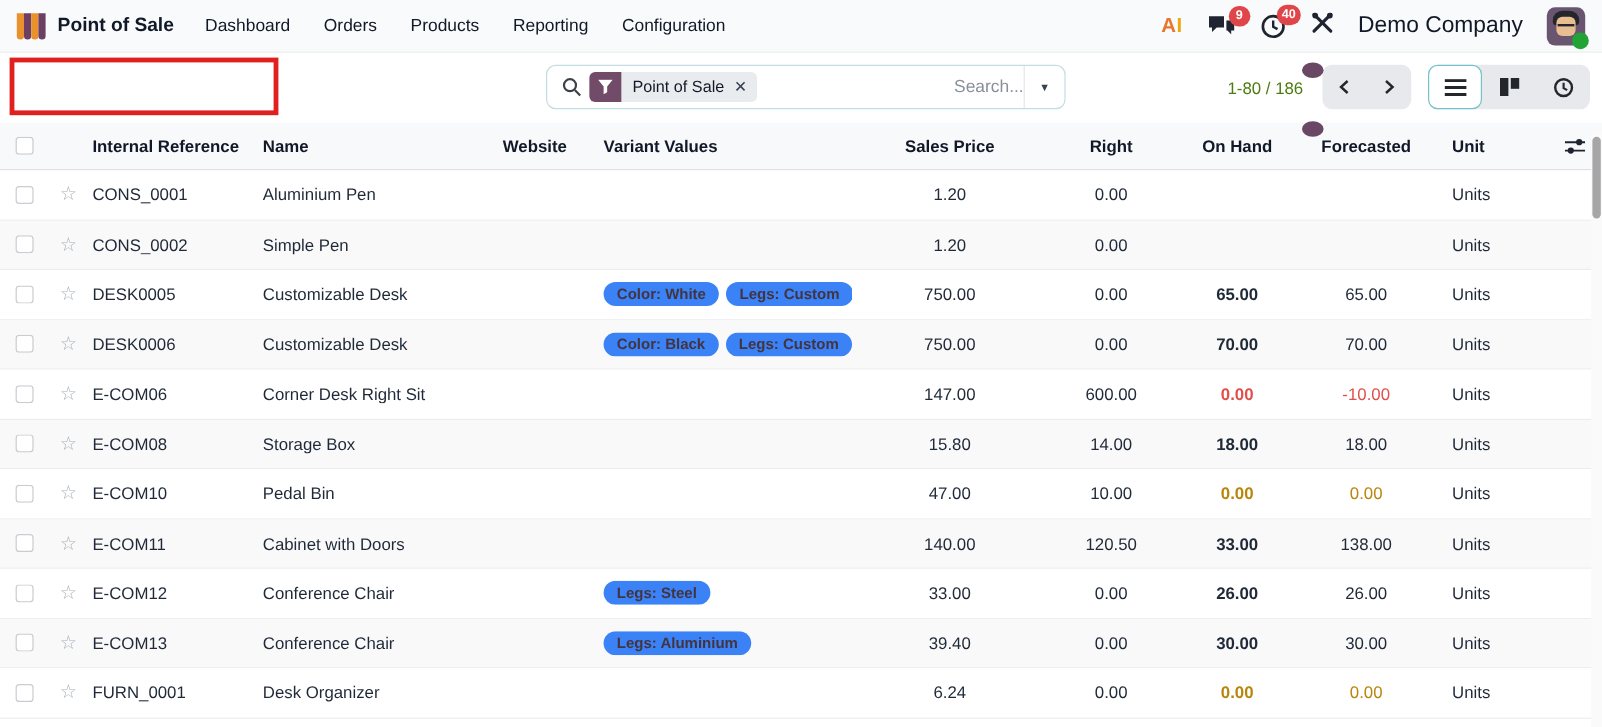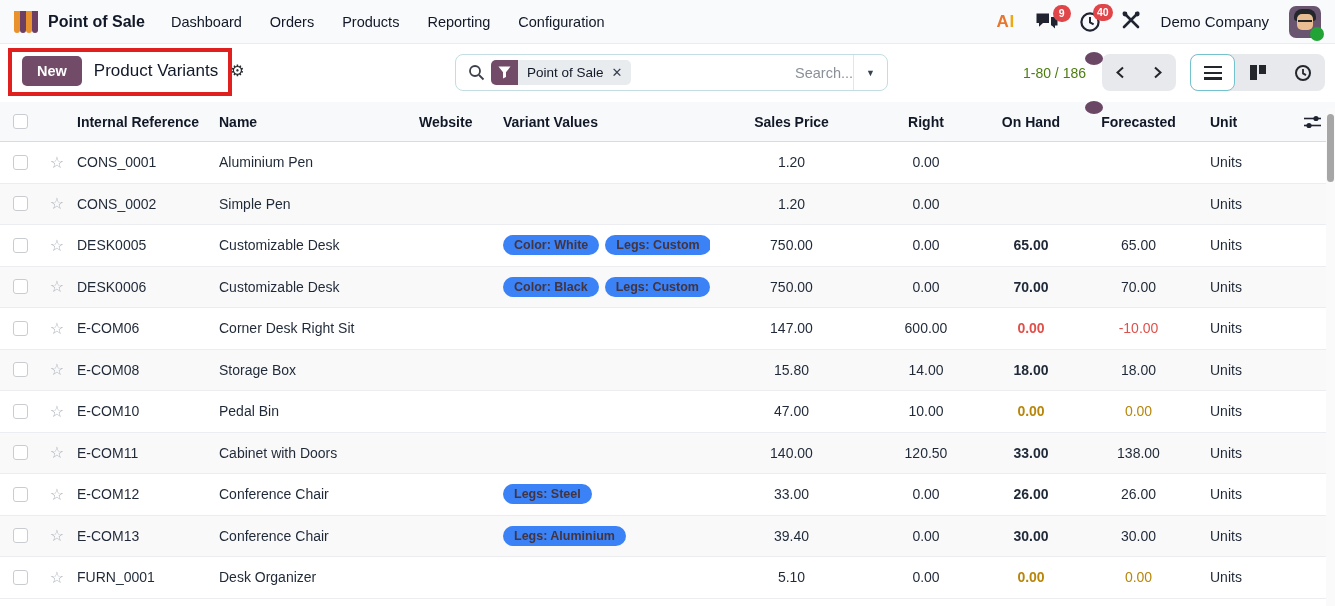--- a/index.html
+++ b/index.html
@@ -20,21 +20,21 @@
   .app-name { font-size:16px; font-weight:700; color:#111827; }
   .menu { display:flex; gap:28px; }
   .menu span { font-size:14.5px; color:#111827; cursor:pointer; }
   .nav-right { display:flex; align-items:center; gap:20px; }
   .ai-logo { font-weight:800; font-size:17px; letter-spacing:0.5px; }
   .ai-logo b:first-child{ color:#e8762d; } .ai-logo b:last-child{ color:#eca912; }
   .icon-wrap { position:relative; display:inline-flex; }
   .nbadge { position:absolute; top:-7px; right:-12px; background:#e0454a; color:#fff;
     font-size:10.5px; font-weight:700; min-width:18px; height:17px; border-radius:9px;
     display:flex; align-items:center; justify-content:center; padding:0 4px; }
-  .company { font-size:15px; color:#111827; }
+  .company { font-size:19px; color:#111827; }
   .avatar { width:32px; height:32px; border-radius:7px; background:#6a5570; position:relative; overflow:visible; }
   .avatar .hair { position:absolute; left:5px; top:3px; width:22px; height:12px; background:#23262b; border-radius:8px 8px 3px 3px; }
   .avatar .face { position:absolute; left:8px; top:8px; width:16px; height:16px; background:#e9bd92; border-radius:5px; }
   .avatar .glasses { position:absolute; left:9px; top:14px; width:14px; height:4px; border-top:2px solid #23262b; }
   .avatar .status { position:absolute; right:-3px; bottom:-3px; width:14px; height:14px; background:#21a336; border-radius:50%; }
 
   
   .cpanel { position:relative; height:58px; background:#fff; }
   .red-annotation { position:absolute; left:8px; top:4px; width:224px; height:48px;
     border:4px solid #e0201f; pointer-events:none; z-index:5; }
@@ -151,25 +151,20 @@
       <i class="hair"></i>
         <i class="face"></i>
         <i class="glasses"></i>
       <i class="status"></i>
     </span>
   </div>
 </div>
 
 <div class="cpanel">
   <div class="red-annotation"></div>
-  <div class="cp-left">
-    <button class="btn-new">New</button>
-    <span class="view-title">Product Variants</span>
-    <span class="gear">⚙</span>
-  </div>
 
   <div class="searchbar">
     <span class="search-mag">
       <svg width="17" height="17" viewBox="0 0 17 17">
         <circle cx="7" cy="7" r="5" fill="none" stroke="#3b4148" stroke-width="1.8"></circle>
         <line x1="11" y1="11" x2="15.5" y2="15.5" stroke="#3b4148" stroke-width="1.8"></line>
       </svg>
     </span>
     <span class="facet">
       <span class="facet-funnel">
@@ -421,21 +416,21 @@
 
   <div class="trow grid-cols">
     <span class="cell c-check">
           <span class="checkbox"></span>
         </span>
     <span class="cell star">☆</span>
     <span class="cell">FURN_0001</span>
     <span class="cell">Desk Organizer</span>
     <span class="cell"></span>
     <span class="cell"></span>
-    <span class="cell c-right">5.10</span>
+    <span class="cell c-right">6.24</span>
     <span class="cell c-right">0.00</span>
     <span class="cell c-right bold warn">0.00</span>
     <span class="cell c-right fc warn">0.00</span>
     <span class="cell unit-cell">Units</span>
     <span class="cell"></span>
   </div>
 </div>
 </div>
 
 <div class="scrollbar">

